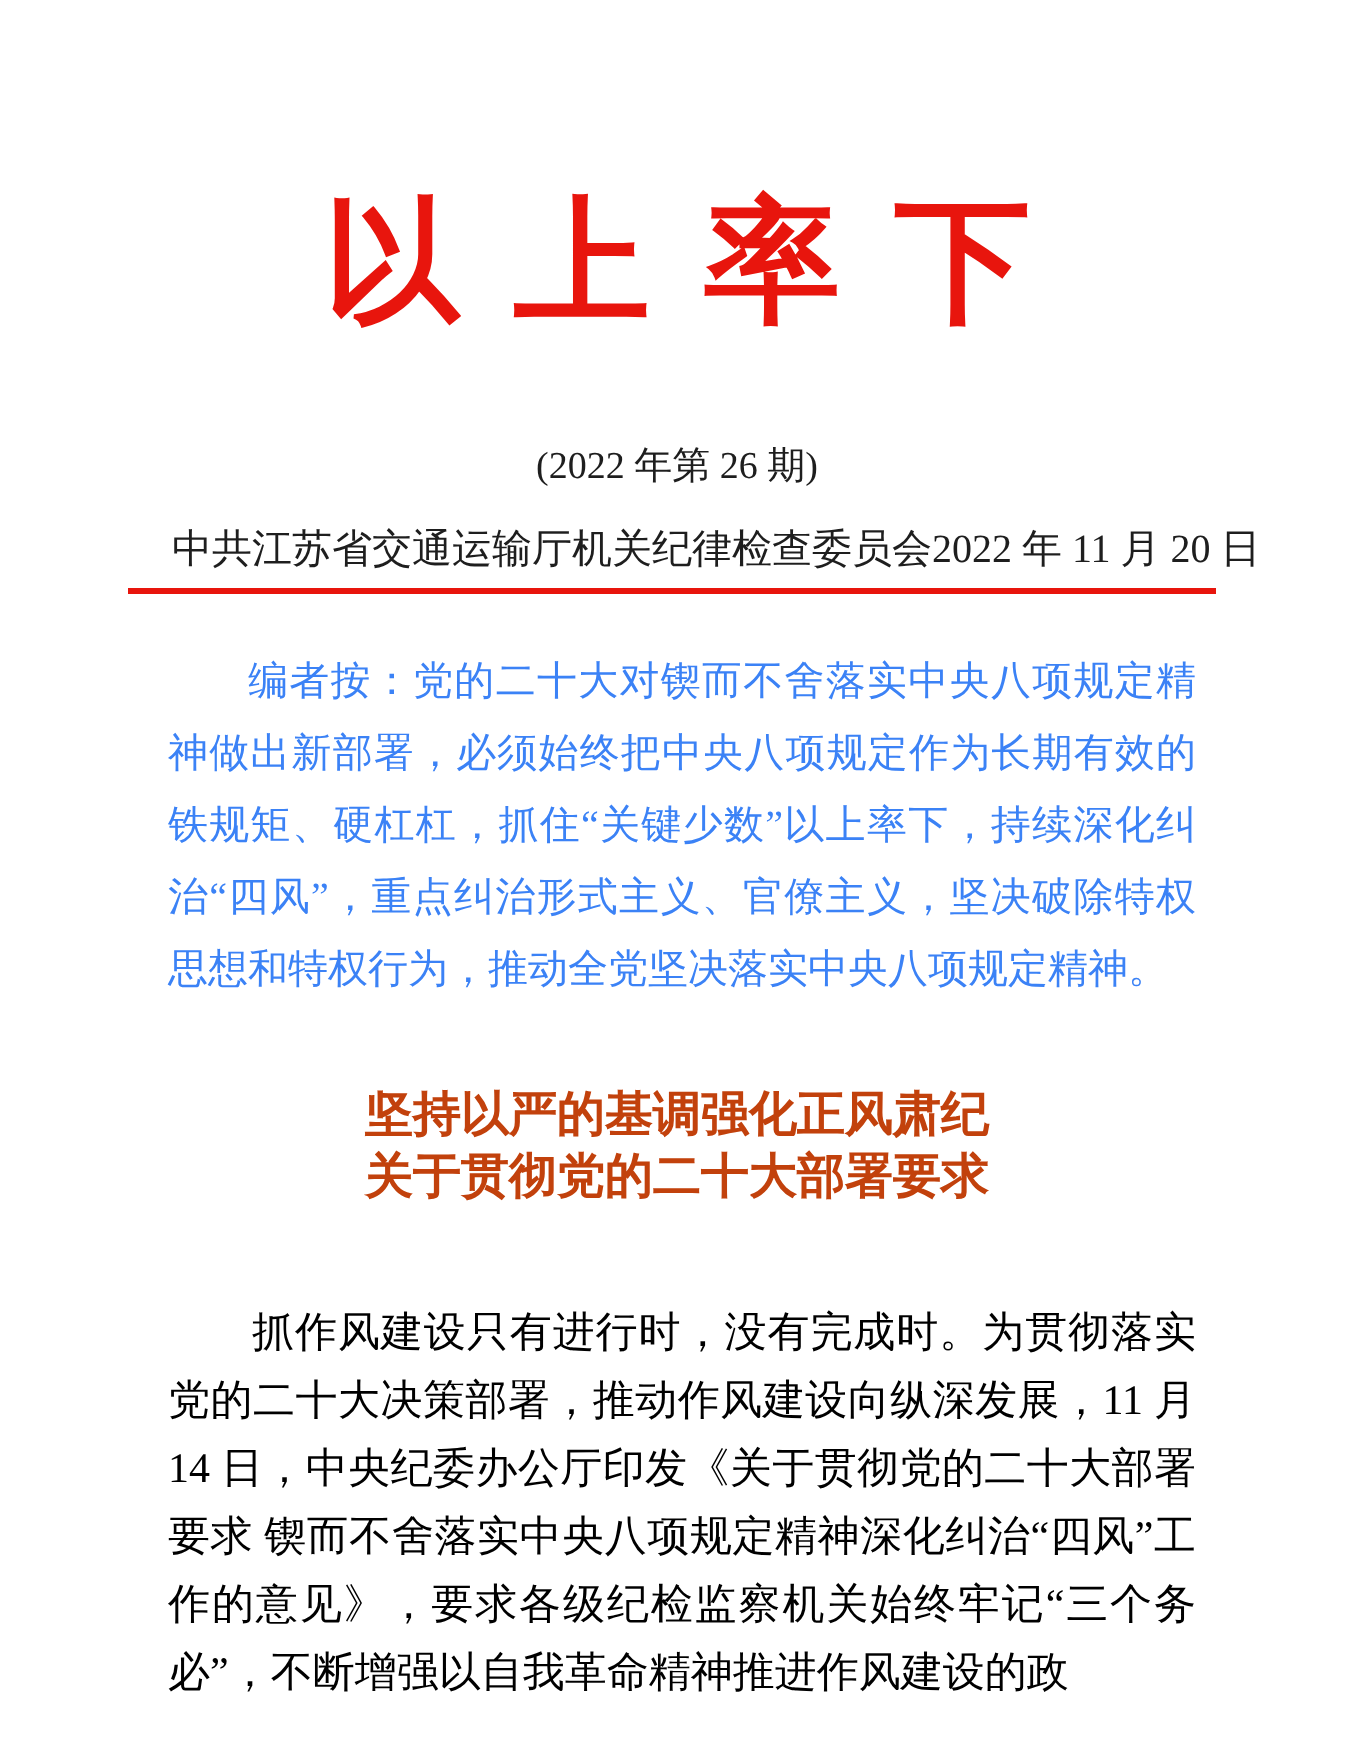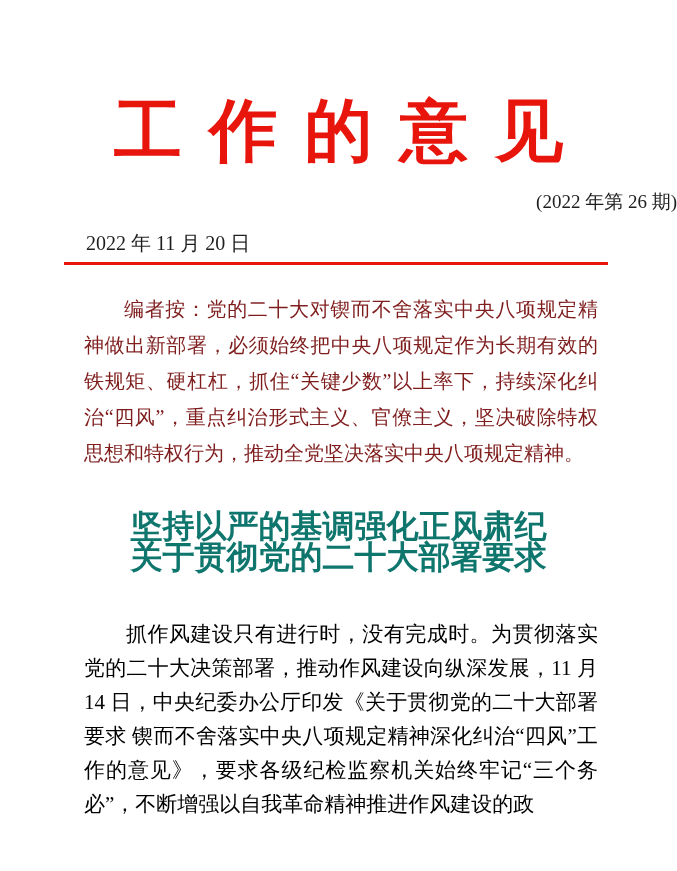--- a/index.html
+++ b/index.html
@@ -20,22 +20,22 @@
     text-align: center;
     color: var(--accent-red, #e8150d);
     font-size: 68px;
     line-height: 86px;
     font-weight: bold;
     letter-spacing: 0.40em;
     text-indent: 0.40em;
     white-space: nowrap;
   }
   .issue-line {
-    margin-top: 16px;
-    text-align: right;
+    margin-top: 48px;
+    text-align: center;
     font-size: 19px;
     line-height: 24px;
   }
   .pub-row {
     display: flex;
     justify-content: space-between;
     align-items: baseline;
     margin: 16px 88px 0 86px;
     font-size: 20px;
     line-height: 26px;
@@ -45,49 +45,50 @@
     margin: 6px 69px 0 64px;
     height: 3px;
     background: var(--accent-red, #e8150d);
   }
   .editor-note {
     margin: 26px 79px 0 84px;
     font-size: 20px;
     line-height: 36px;
     text-align: justify;
     text-indent: 2em;
-    color: #7f1d1d;
+    color: #3b82f6;
   }
   .article-title {
     margin-top: 40px;
     text-align: center;
     font-weight: bold;
-    font-size: 32px;
+    font-size: 24px;
     line-height: 31px;
-    color: #0f766e;
+    color: #c2410c;
   }
   .body-paragraph {
     margin: 44px 79px 0 84px;
     font-size: 21px;
     line-height: 34px;
     text-align: justify;
     text-indent: 2em;
     color: #000000;
   }
 </style>
 </head>
 <body>
 
 <div class="page">
 
-  <div class="masthead">工作的意见</div>
+  <div class="masthead">以上率下</div>
 
   <div class="issue-line">(2022 年第 26 期)</div>
 
   <div class="pub-row">
+    <span>中共江苏省交通运输厅机关纪律检查委员会</span>
     <span>2022 年 11 月 20 日</span>
   </div>
 
   <div class="red-rule"></div>
 
   <p class="editor-note">编者按：党的二十大对锲而不舍落实中央八项规定精神做出新部署，必须始终把中央八项规定作为长期有效的铁规矩、硬杠杠，抓住“关键少数”以上率下，持续深化纠治“四风”，重点纠治形式主义、官僚主义，坚决破除特权思想和特权行为，推动全党坚决落实中央八项规定精神。</p>
 
   <div class="article-title">
     <div>坚持以严的基调强化正风肃纪</div>
     <div>关于贯彻党的二十大部署要求</div>

